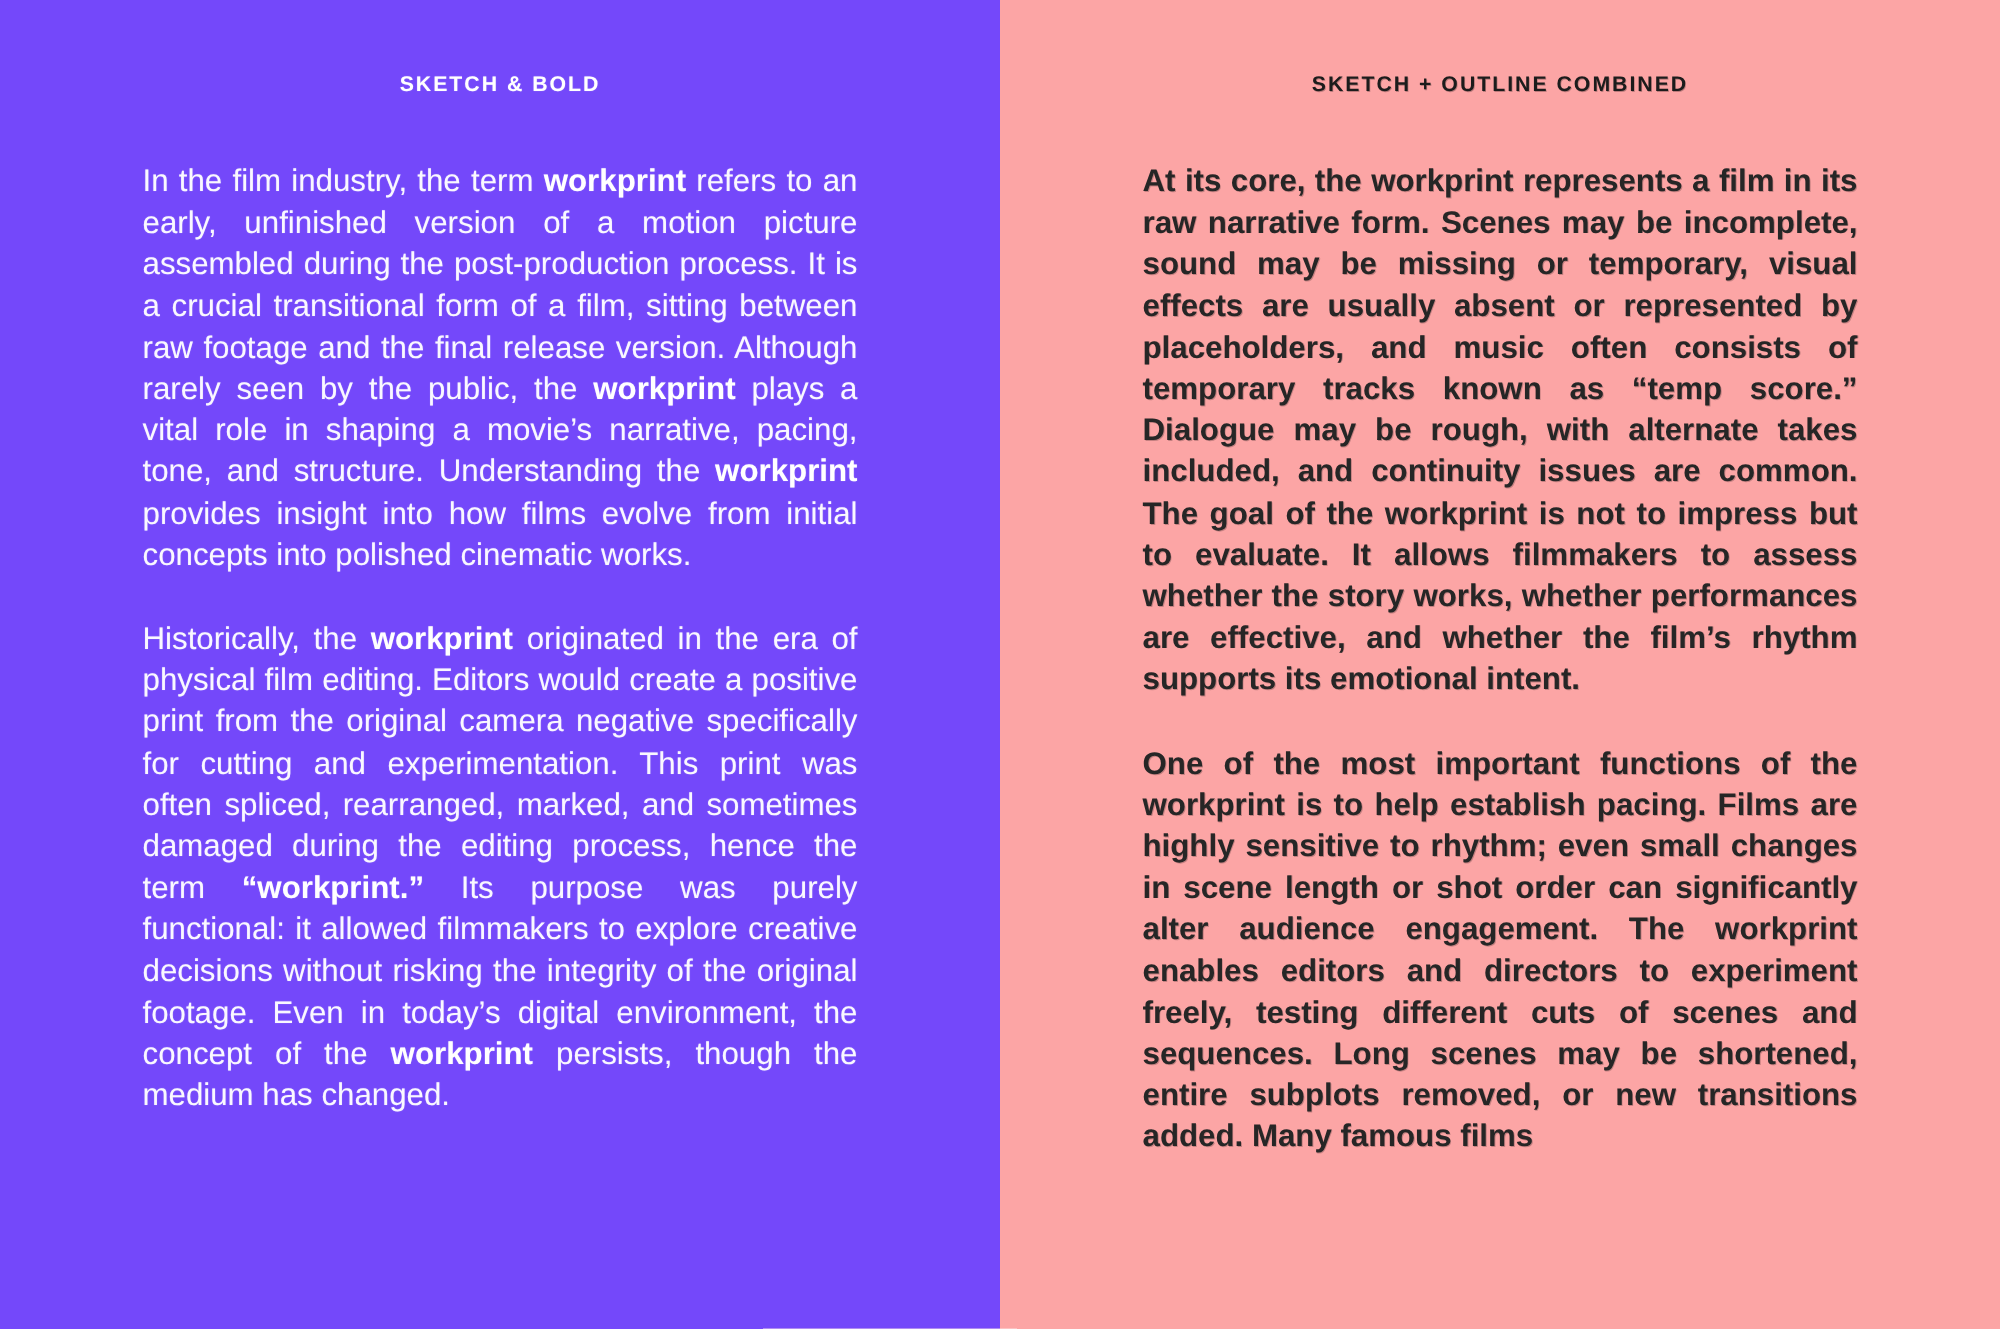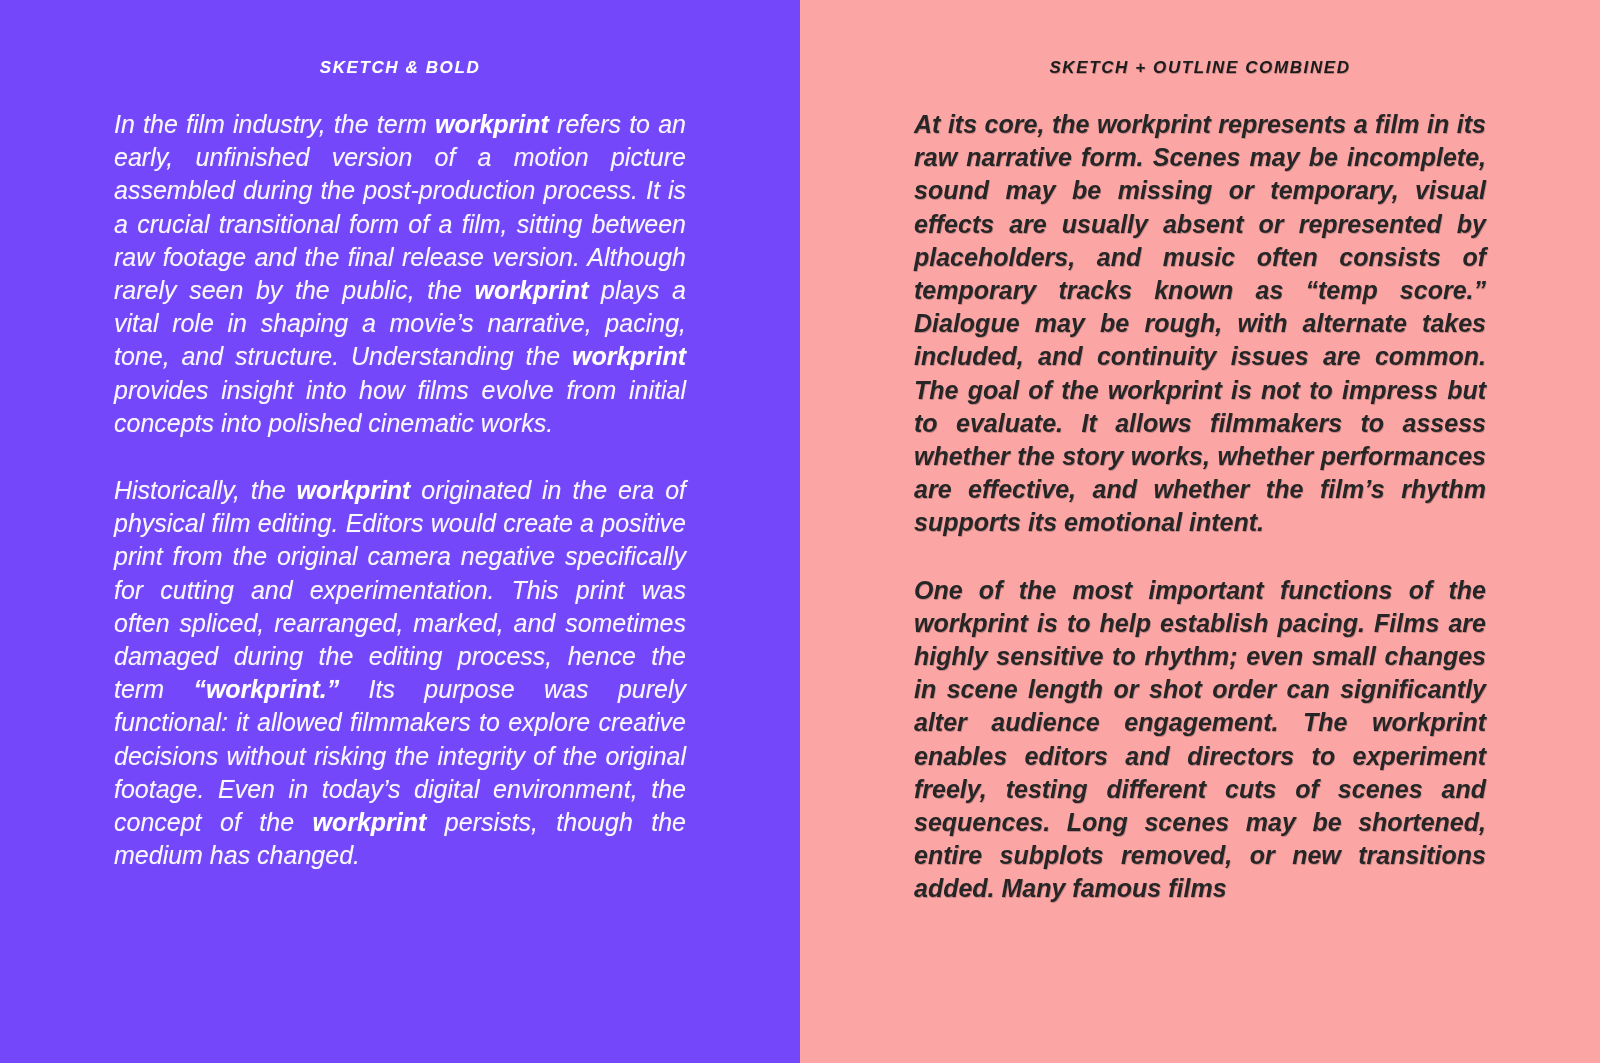--- a/index.html
+++ b/index.html
@@ -7,21 +7,20 @@
     padding: 0;
     width: 1600px;
     height: 1063px;
     overflow: hidden;
     font-family: "Liberation Sans", sans-serif;
   }
   .page {
     display: flex;
     width: 1600px;
     height: 832px;
-    font-style: italic;
   }
   .panel {
     width: 800px;
     height: 1063px;
     box-sizing: border-box;
     padding-top: 58px;
   }
   .panel.left {
     background: #7448FA;
     color: rgba(255,255,255,0.94);
@@ -42,21 +41,21 @@
   .panel.left .header {
     color: #FFFFFF;
     text-shadow: 0 0 1px rgba(255,255,255,0.35);
   }
   .panel.right .header {
     color: #1C1C1C;
     text-shadow: 0.6px 0.6px 0 rgba(0,0,0,0.25);
   }
   .text-block {
     width: 572px;
-    margin: 28px auto 0 auto;
+    margin: 49px auto 0 auto;
     font-size: 25px;
     line-height: 33.2px;
     text-align: justify;
   }
   .panel.left .text-block {
     text-shadow: 0 0 1px rgba(255,255,255,0.35);
   }
   .panel.right .text-block {
     font-weight: 700;
     color: #262626;

